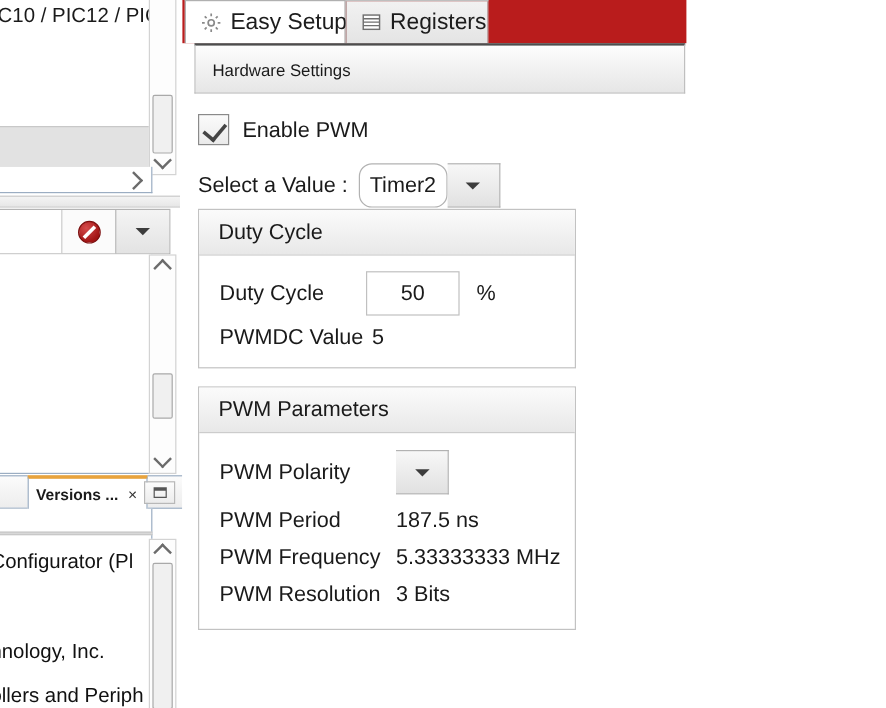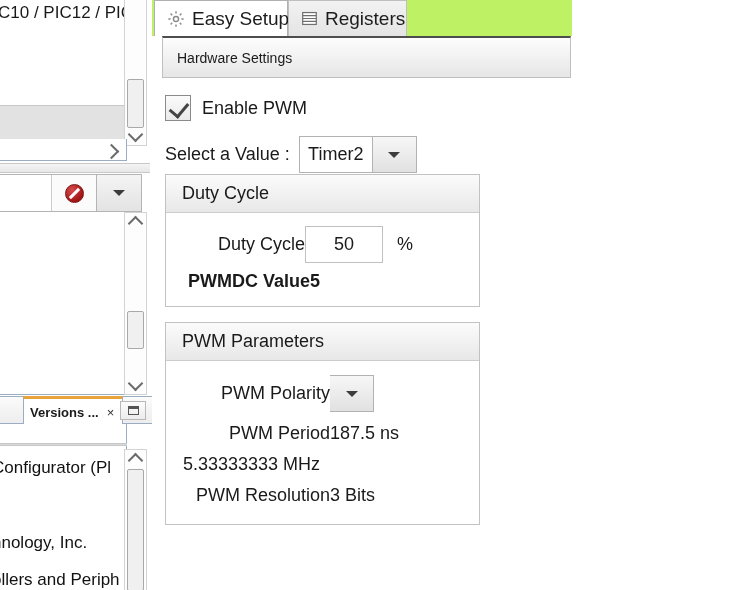--- a/index.html
+++ b/index.html
@@ -193,21 +193,21 @@
     position: absolute;
     left: 152px; top: 0;
     width: 420px; height: 590px;
     background: #ffffff;
   }
 
   .tabrow {
     position: absolute;
     left: 0; top: 0;
     width: 420px; height: 36px;
-    background: #bef264;
+    background: #b91c1c;
   }
   .tab {
     position: absolute;
     top: 0;
     height: 36px;
     box-sizing: border-box;
     display: flex;
     align-items: center;
     gap: 7px;
     padding: 0 12px;
@@ -307,21 +307,20 @@
     align-items: center;
     justify-content: center;
   }
 
   
   .group {
     position: absolute;
     box-sizing: border-box;
     border: 1px solid #c2c2c2;
     background: #ffffff;
-    text-align: right;
   }
   .group > .ghead {
     height: 38px;
     box-sizing: border-box;
     background: linear-gradient(#fbfbfb, #e8e8e8);
     border-bottom: 1px solid #cccccc;
     display: flex;
     align-items: center;
     padding-left: 16px;
     font-size: 18px;
@@ -468,38 +467,38 @@
       <div class="row-enable">
         <div class="checkbox">
           <div class="tick"></div>
         </div>
         <div class="lbl-17">Enable PWM</div>
       </div>
 
       <div class="row-timer">
         <div class="lbl-17">Select a Value :</div>
         <div class="combo" style="width:118px;">
-          <div class="cfield" style="width:74px;">Timer2</div>
+          <div class="cfield" style="width:74px;border-radius:11px;">Timer2</div>
           <div class="cbtn">
             <div class="arrow-tri-down"></div>
           </div>
         </div>
       </div>
 
       <div class="group" style="left:13px; top:96px; width:315px; height:133px;">
         <div class="ghead">Duty Cycle</div>
         <div class="gbody" style="height:94px;">
 
           <div class="frow" style="left:17px; top:13px; gap:0;">
             <span class="fname" style="width:122px;">Duty Cycle</span>
             <span class="numbox">50</span>
             <span class="unit" style="margin-left:14px;">%</span>
           </div>
 
-          <div class="frow" style="left:17px; top:58px; gap:0;font-weight:bold;">
+          <div class="frow" style="left:17px; top:58px; gap:0;">
             <span class="fname" style="width:127px;">PWMDC Value</span>
             <span class="fval">5</span>
           </div>
         </div>
       </div>
 
       <div class="group" style="left:13px; top:244px; width:315px; height:203px;">
         <div class="ghead">PWM Parameters</div>
         <div class="gbody" style="height:164px;">
 
@@ -511,20 +510,21 @@
               </span>
             </span>
           </div>
 
           <div class="frow" style="left:17px; top:62px; gap:0;">
             <span class="fname" style="width:147px;">PWM Period</span>
             <span class="fval">187.5 ns</span>
           </div>
 
           <div class="frow" style="left:17px; top:93px; gap:0;">
+            <span class="fname" style="width:147px;">PWM Frequency</span>
             <span class="fval">5.33333333 MHz</span>
           </div>
 
           <div class="frow" style="left:17px; top:124px; gap:0;">
             <span class="fname" style="width:147px;">PWM Resolution</span>
             <span class="fval">3 Bits</span>
           </div>
         </div>
       </div>
 

